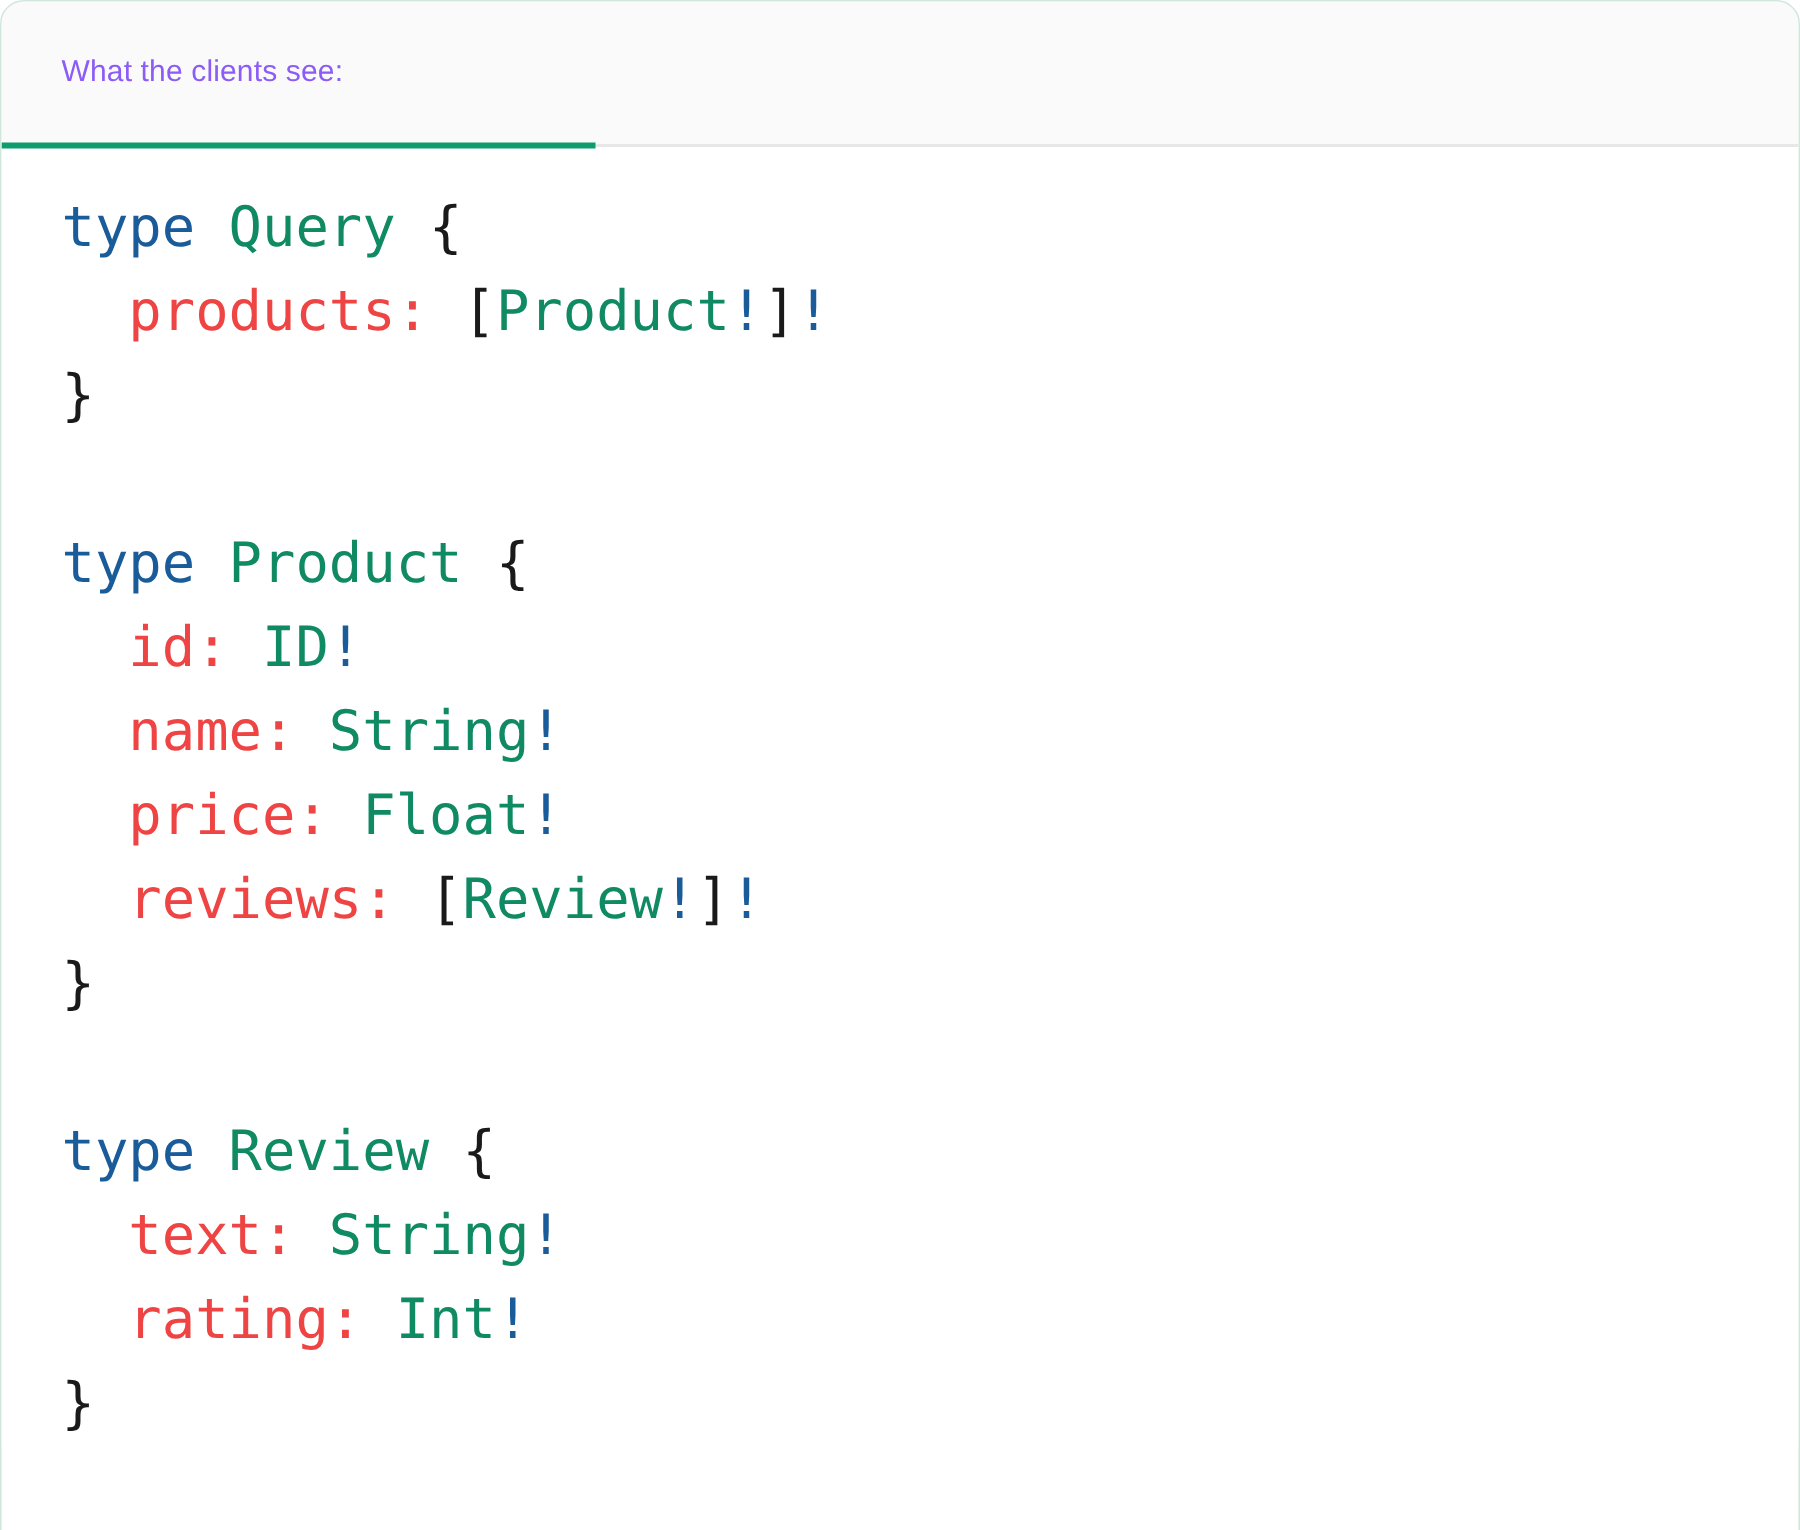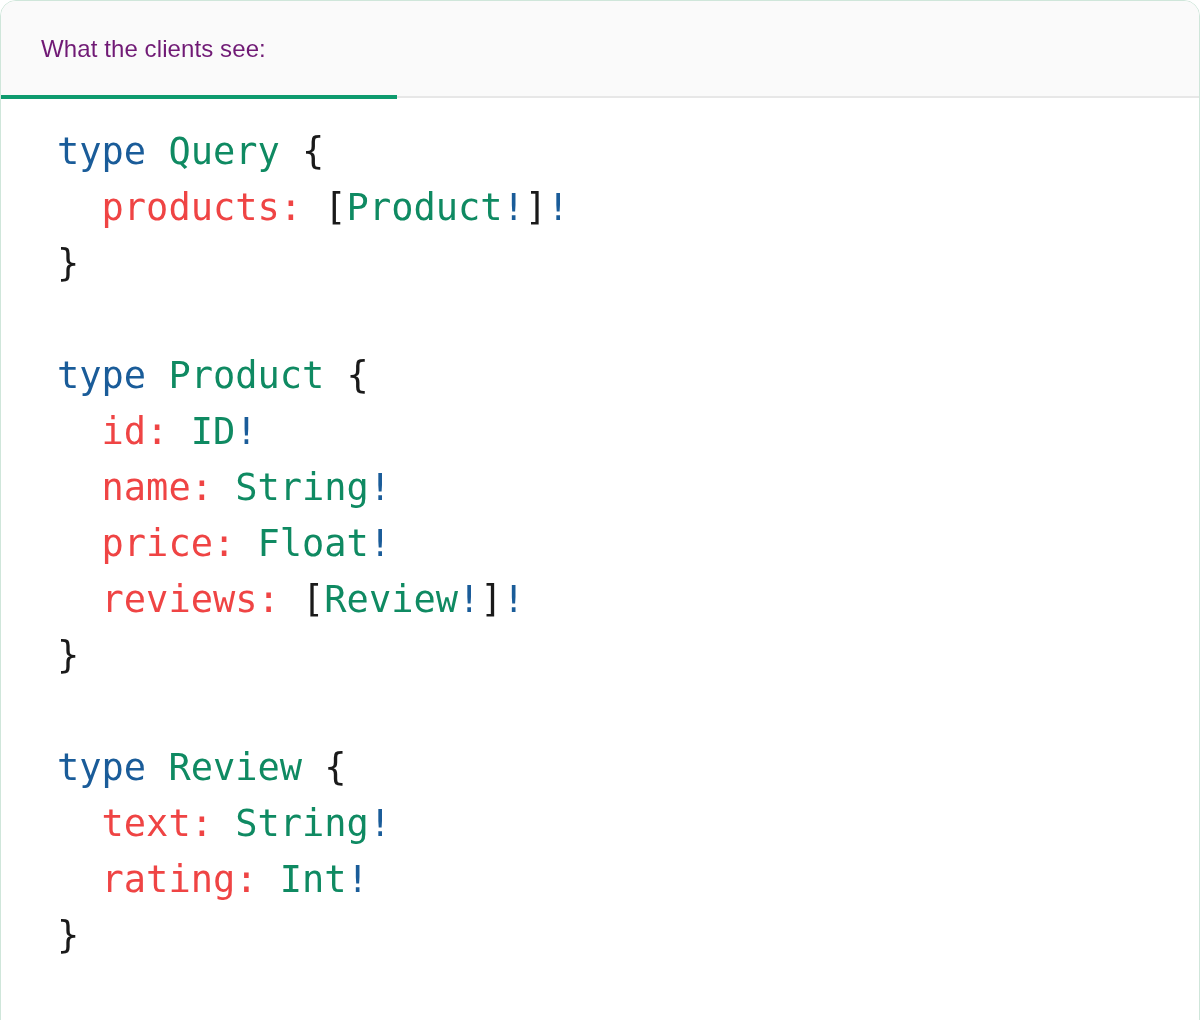--- a/index.html
+++ b/index.html
@@ -52,41 +52,40 @@
     align-items: center;
     padding-left: 40px;
     cursor: pointer;
     background: transparent;
     border: none;
     outline: none;
   }
 
   .tab-label {
     font-family: "Liberation Sans", sans-serif;
-    font-size: 24px;
+    font-size: 20px;
     font-weight: 400;
-    color: #701a75;
+    color: #8b5cf6;
     letter-spacing: 0.1px;
     white-space: nowrap;
   }
 
   .tab-underline {
     position: absolute;
     left: 0;
     bottom: -2px;
     width: 396px;
     height: 4px;
     background: #0e9b6e;
   }
 
   
   .code-area {
     padding: 26px 0 0 0;
     background: #ffffff;
-    margin-left: 16px;
   }
 
   pre.code {
     margin: 0;
     padding: 0 0 0 40px;
     font-family: "DejaVu Sans Mono", "Liberation Mono", monospace;
     font-size: 37px;
     line-height: 56px;
     color: #1a1a1a;
     white-space: pre;

